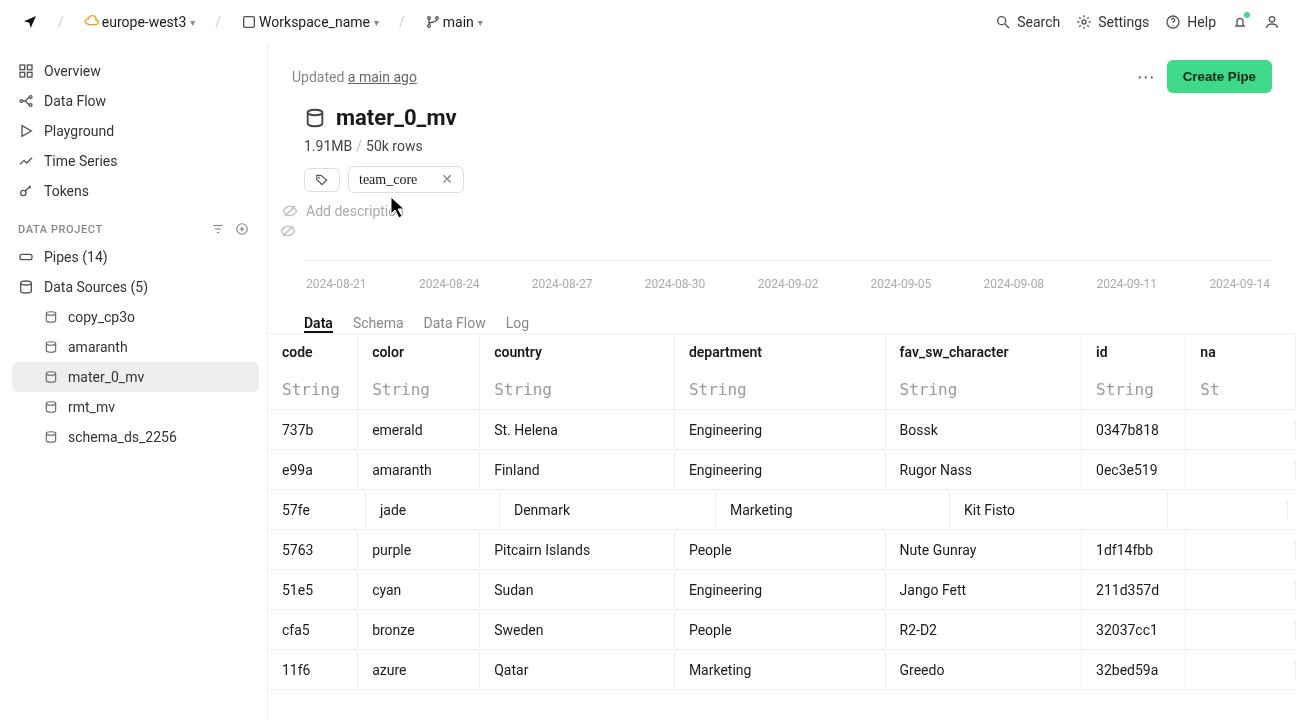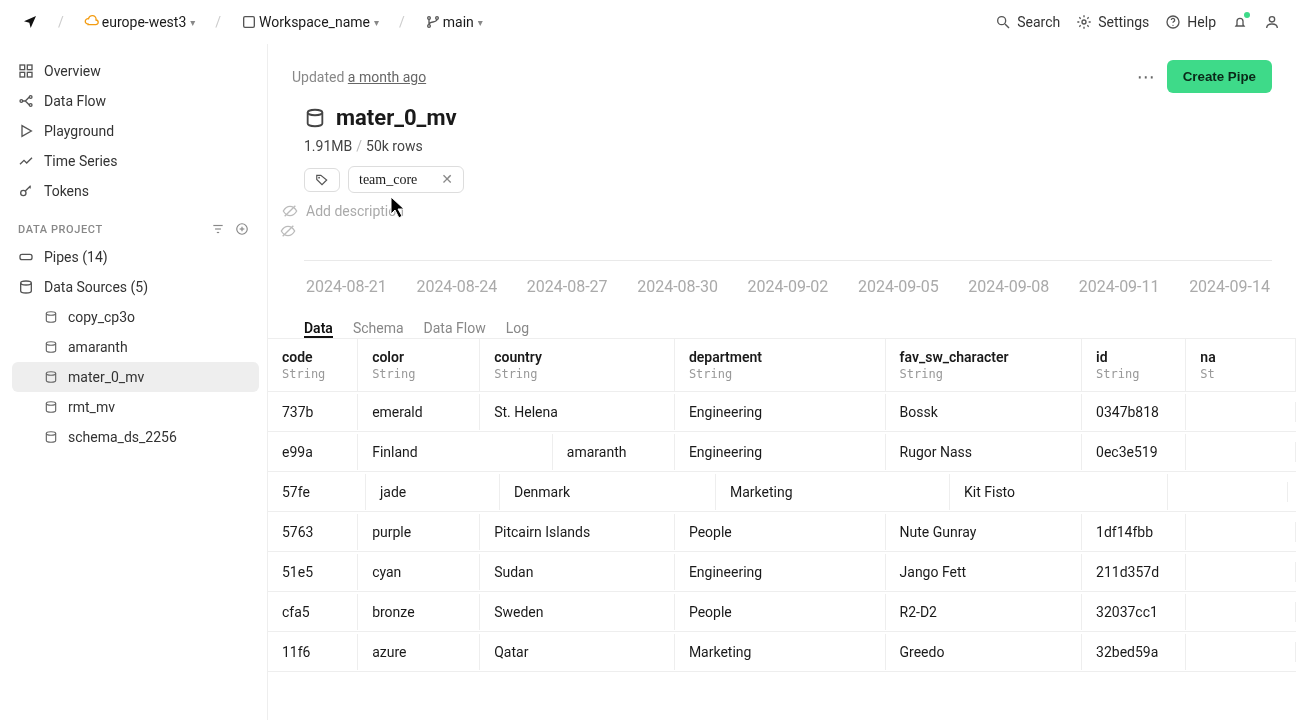--- a/index.html
+++ b/index.html
@@ -42,42 +42,42 @@
 .tag-row { margin-top: 12px; display: flex; align-items: center; gap: 8px; }
 .tag-btn { border: 1px solid #ddd; background: #fff; padding: 4px 10px; border-radius: 6px; display: inline-flex; align-items: center; gap: 24px; cursor: pointer; font-family: Liberation Serif, serif; }
 .desc-row { margin-top: 10px; display: flex; align-items: center; gap: 8px; color: #999; margin-left: -22px; }
 .desc-placeholder { color: #aaa; }
 
 
 .chart-wrap { padding: 16px 24px 0 36px; position: relative; }
 .chart-eye { position: absolute; left: 12px; top: 4px; color: #bbb; }
 .chart-area { height: 36px; border-top: 1px solid transparent; position: relative; }
 .chart-baseline { position: absolute; left: 0; right: 0; top: 24px; height: 1px; background: #e9e9e9; }
-.chart-ticks { display: flex; justify-content: space-between; font-size: 16px; color: #aaa; margin-top: 6px; padding: 0 2px; }
+.chart-ticks { display: flex; justify-content: space-between; font-size: 12px; color: #aaa; margin-top: 6px; padding: 0 2px; }
 
 
 .tabs { display: flex; gap: 20px; padding: 24px 24px 0 36px; font-size: 14px; }
 .tab { color: #888; cursor: pointer; }
 .tab.active { color: #111; font-weight: 600; border-bottom: 2px solid #111; }
 
 
 .table { margin-top: 0; border-top: 1px solid #eee; overflow: hidden; }
 .trow { display: flex; border-bottom: 1px solid #eee; }
 .th, .td { padding: 10px 14px; border-right: 1px solid #eee; }
 .th { background: #fff; }
 .col-code { width: 98px; }
 .col-color { width: 134px; }
 .col-country { width: 216px; }
 .col-dept { width: 234px; }
 .col-fav { width: 218px; }
 .col-id { width: 114px; }
 .col-name { width: 120px; }
-.th { display: flex; flex-direction: column; gap: 2px; }
+.th { display: flex; flex-direction: column; gap: 20px; }
 .th-name { font-weight: 600; }
-.th-type { font-family: ui-monospace, "SF Mono", Menlo, monospace; color: #999; font-size: 12px; }
+.th-type { font-family: ui-monospace, "SF Mono", Menlo, monospace; color: #999; font-size: 16px; }
 .thead .trow { min-height: 52px; }
 .tbody .trow { min-height: 40px; align-items: center; }
 .td { white-space: nowrap; overflow: hidden; text-overflow: ellipsis; }
 
 
 .cursor { position: absolute; left: 390px; top: 196px; pointer-events: none; }
 
 
 svg { display: block; }
 </style>
@@ -307,21 +307,21 @@
           </svg>
         </span>
         <span>schema_ds_2256</span>
       </div>
     </div>
 </div>
 
 <div class="main">
   <div class="headbar">
     <div class="updated">
-      <span>Updated </span><a>a month ago</a>
+      <span>Updated </span><a>a main ago</a>
     </div>
     <div class="head-actions">
       <span class="dots">⋯</span>
       <button class="create-btn">Create Pipe</button>
     </div>
   </div>
 
   <div class="title-block">
     <div class="title-row">
       <span class="icon">
@@ -428,22 +428,22 @@
           <div class="td col-code">737b</div>
           <div class="td col-color">emerald</div>
           <div class="td col-country">St. Helena</div>
           <div class="td col-dept">Engineering</div>
           <div class="td col-fav">Bossk</div>
           <div class="td col-id">0347b818</div>
           <div class="td col-name"></div>
         </div>
         <div class="trow">
           <div class="td col-code">e99a</div>
+          <div class="td col-color">amaranth</div>
           <div class="td col-country">Finland</div>
-          <div class="td col-color">amaranth</div>
           <div class="td col-dept">Engineering</div>
           <div class="td col-fav">Rugor Nass</div>
           <div class="td col-id">0ec3e519</div>
           <div class="td col-name"></div>
         </div>
         <div class="trow">
           <div class="td col-code">57fe</div>
           <div class="td col-color">jade</div>
           <div class="td col-country">Denmark</div>
           <div class="td col-dept">Marketing</div>

